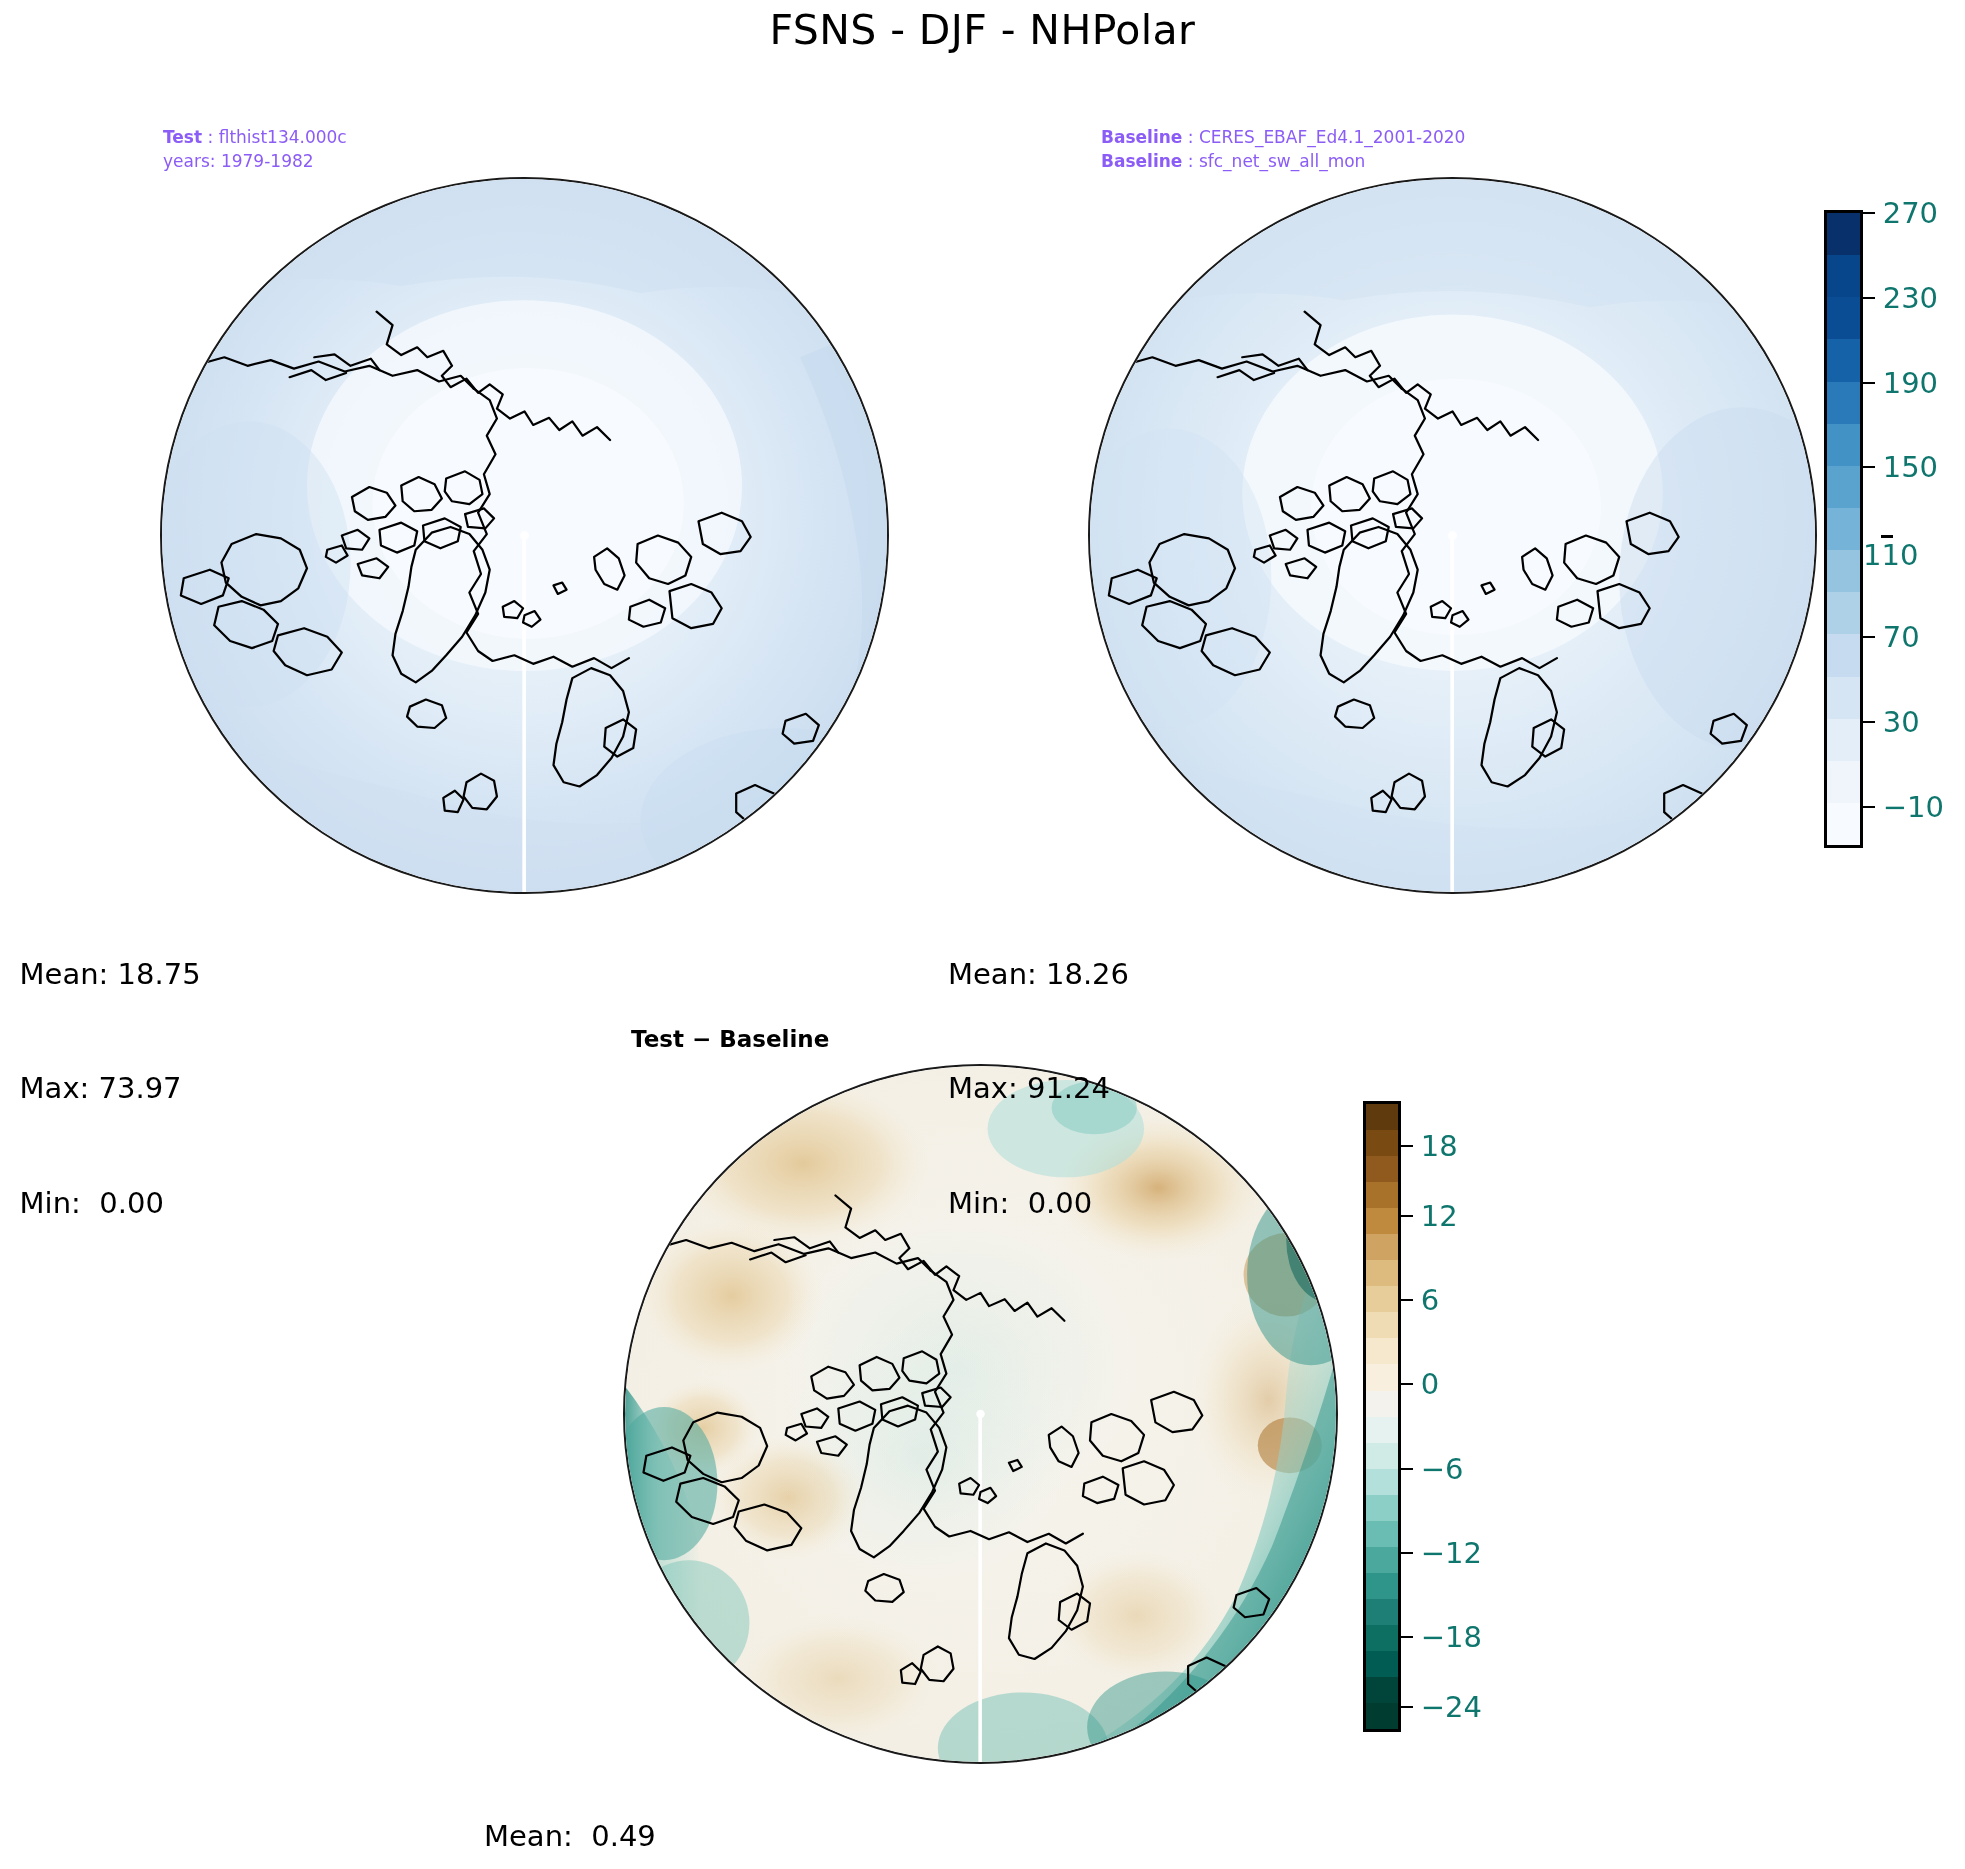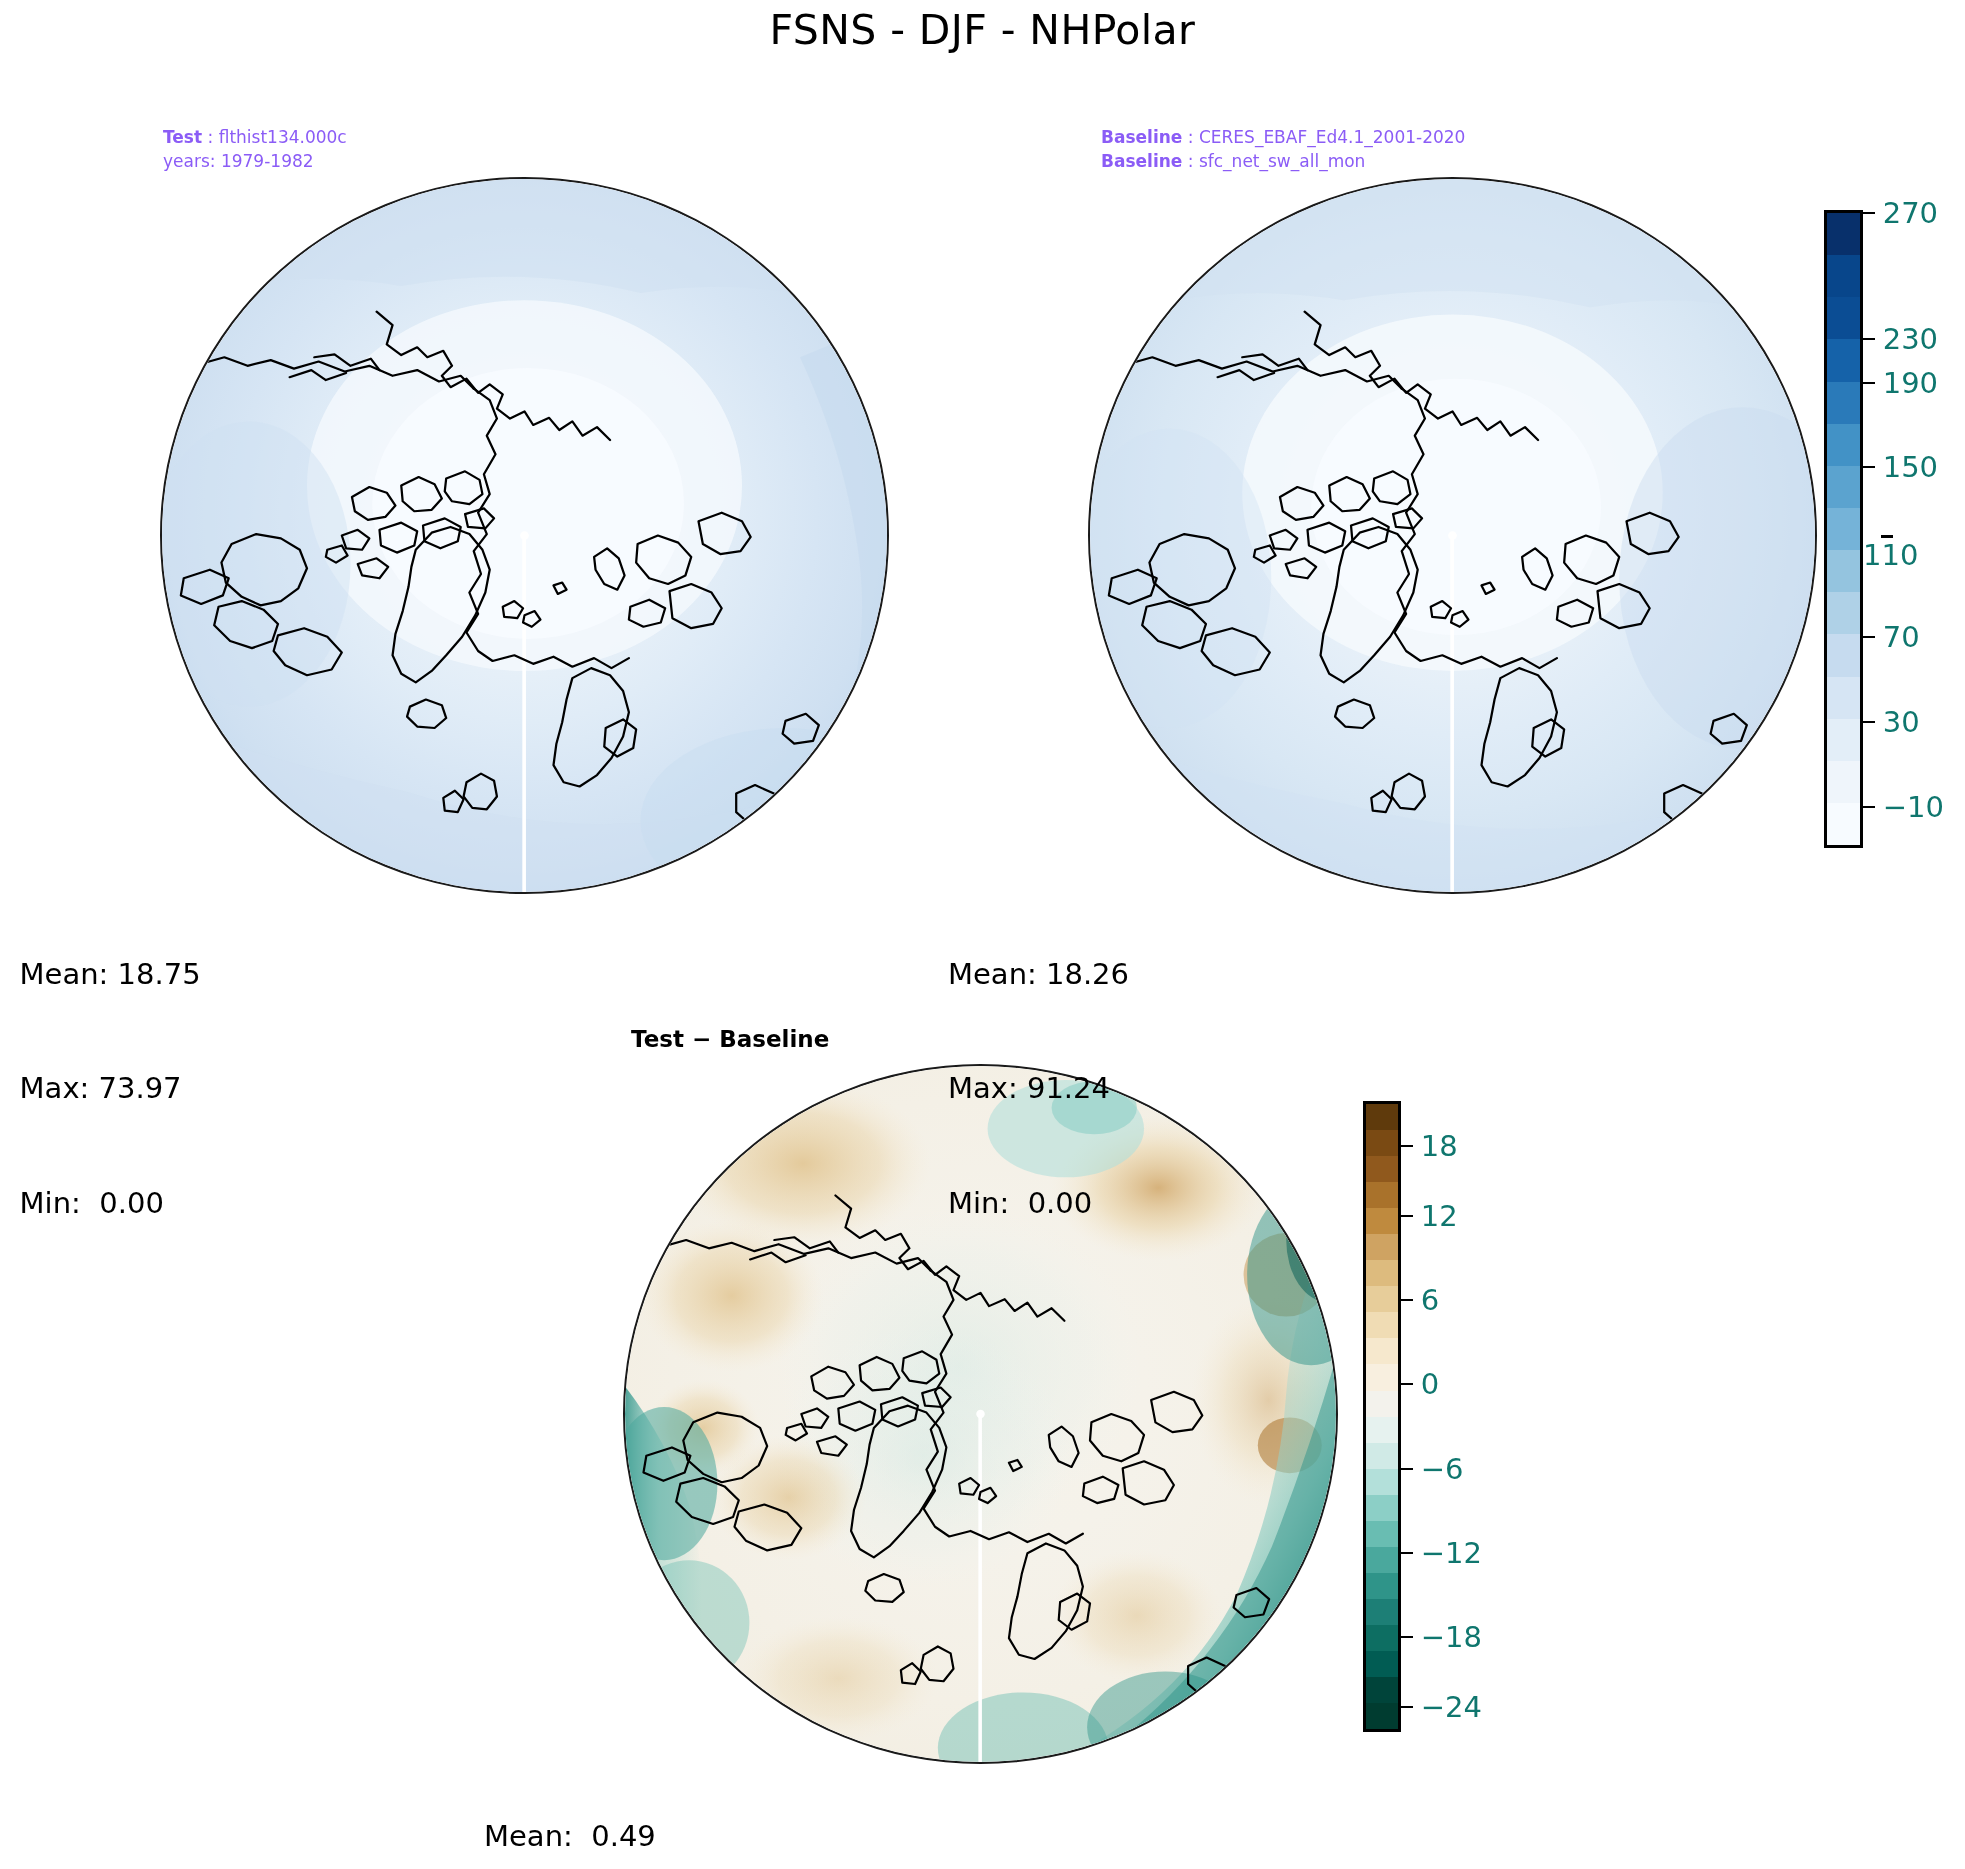--- a/index.html
+++ b/index.html
@@ -308,21 +308,21 @@
     <div class="cbar-band" style="background: rgb(214, 229, 244);"></div>
     <div class="cbar-band" style="background: rgb(227, 238, 248);"></div>
     <div class="cbar-band" style="background: rgb(239, 245, 251);"></div>
     <div class="cbar-band" style="background: rgb(247, 251, 255);"></div>
   </div>
 <div class="cbar-ticks" id="cbar-main-ticks">
   <div class="cbar-tick" style="top:-14px; left:0;">
       <span class="dash"></span>
       <span class="lbl">270</span>
     </div>
-  <div class="cbar-tick" style="top:71px; left:0;margin-top:41px;">
+  <div class="cbar-tick" style="top:71px; left:0;">
       <span class="dash"></span>
       <span class="lbl">230</span>
     </div>
   <div class="cbar-tick" style="top:156px; left:0;justify-content:space-between;">
       <span class="dash"></span>
       <span class="lbl">190</span>
     </div>
   <div class="cbar-tick" style="top:240px; left:0;">
       <span class="dash"></span>
       <span class="lbl">150</span>

